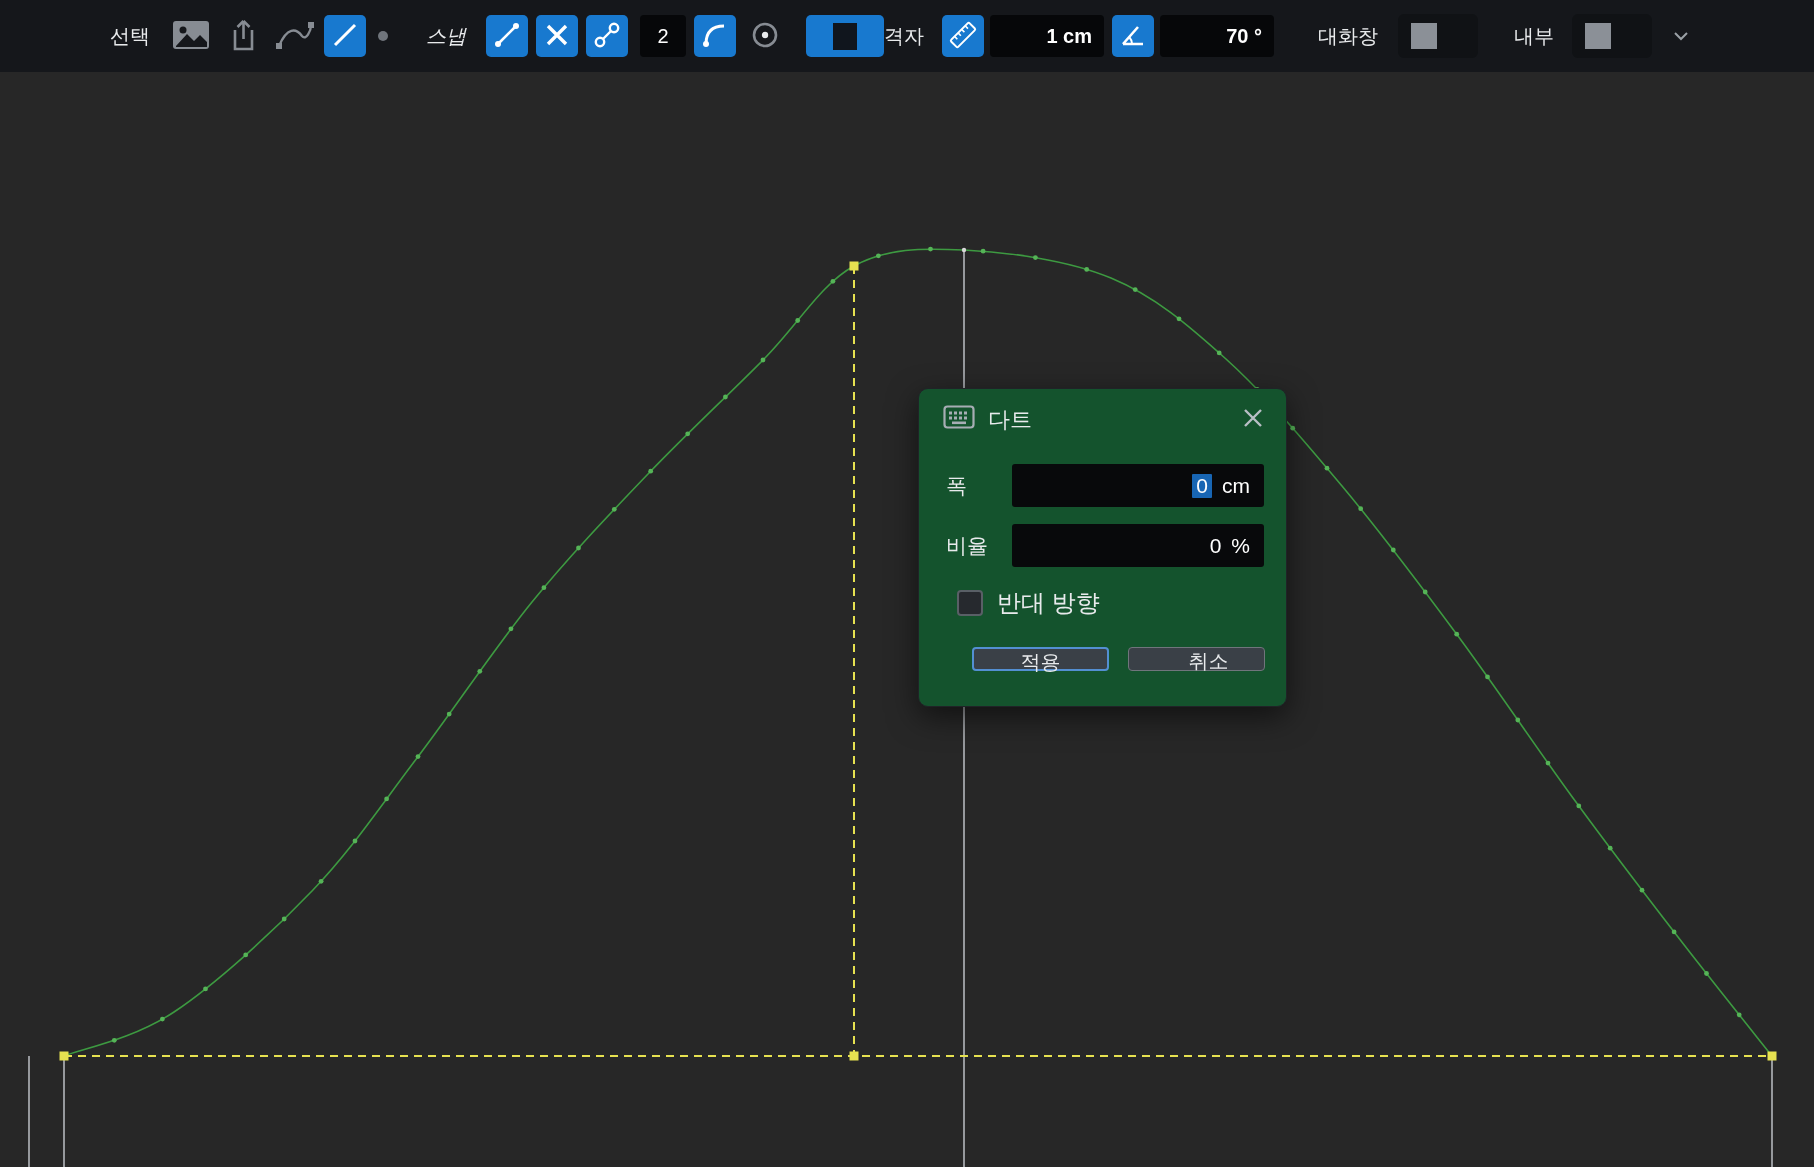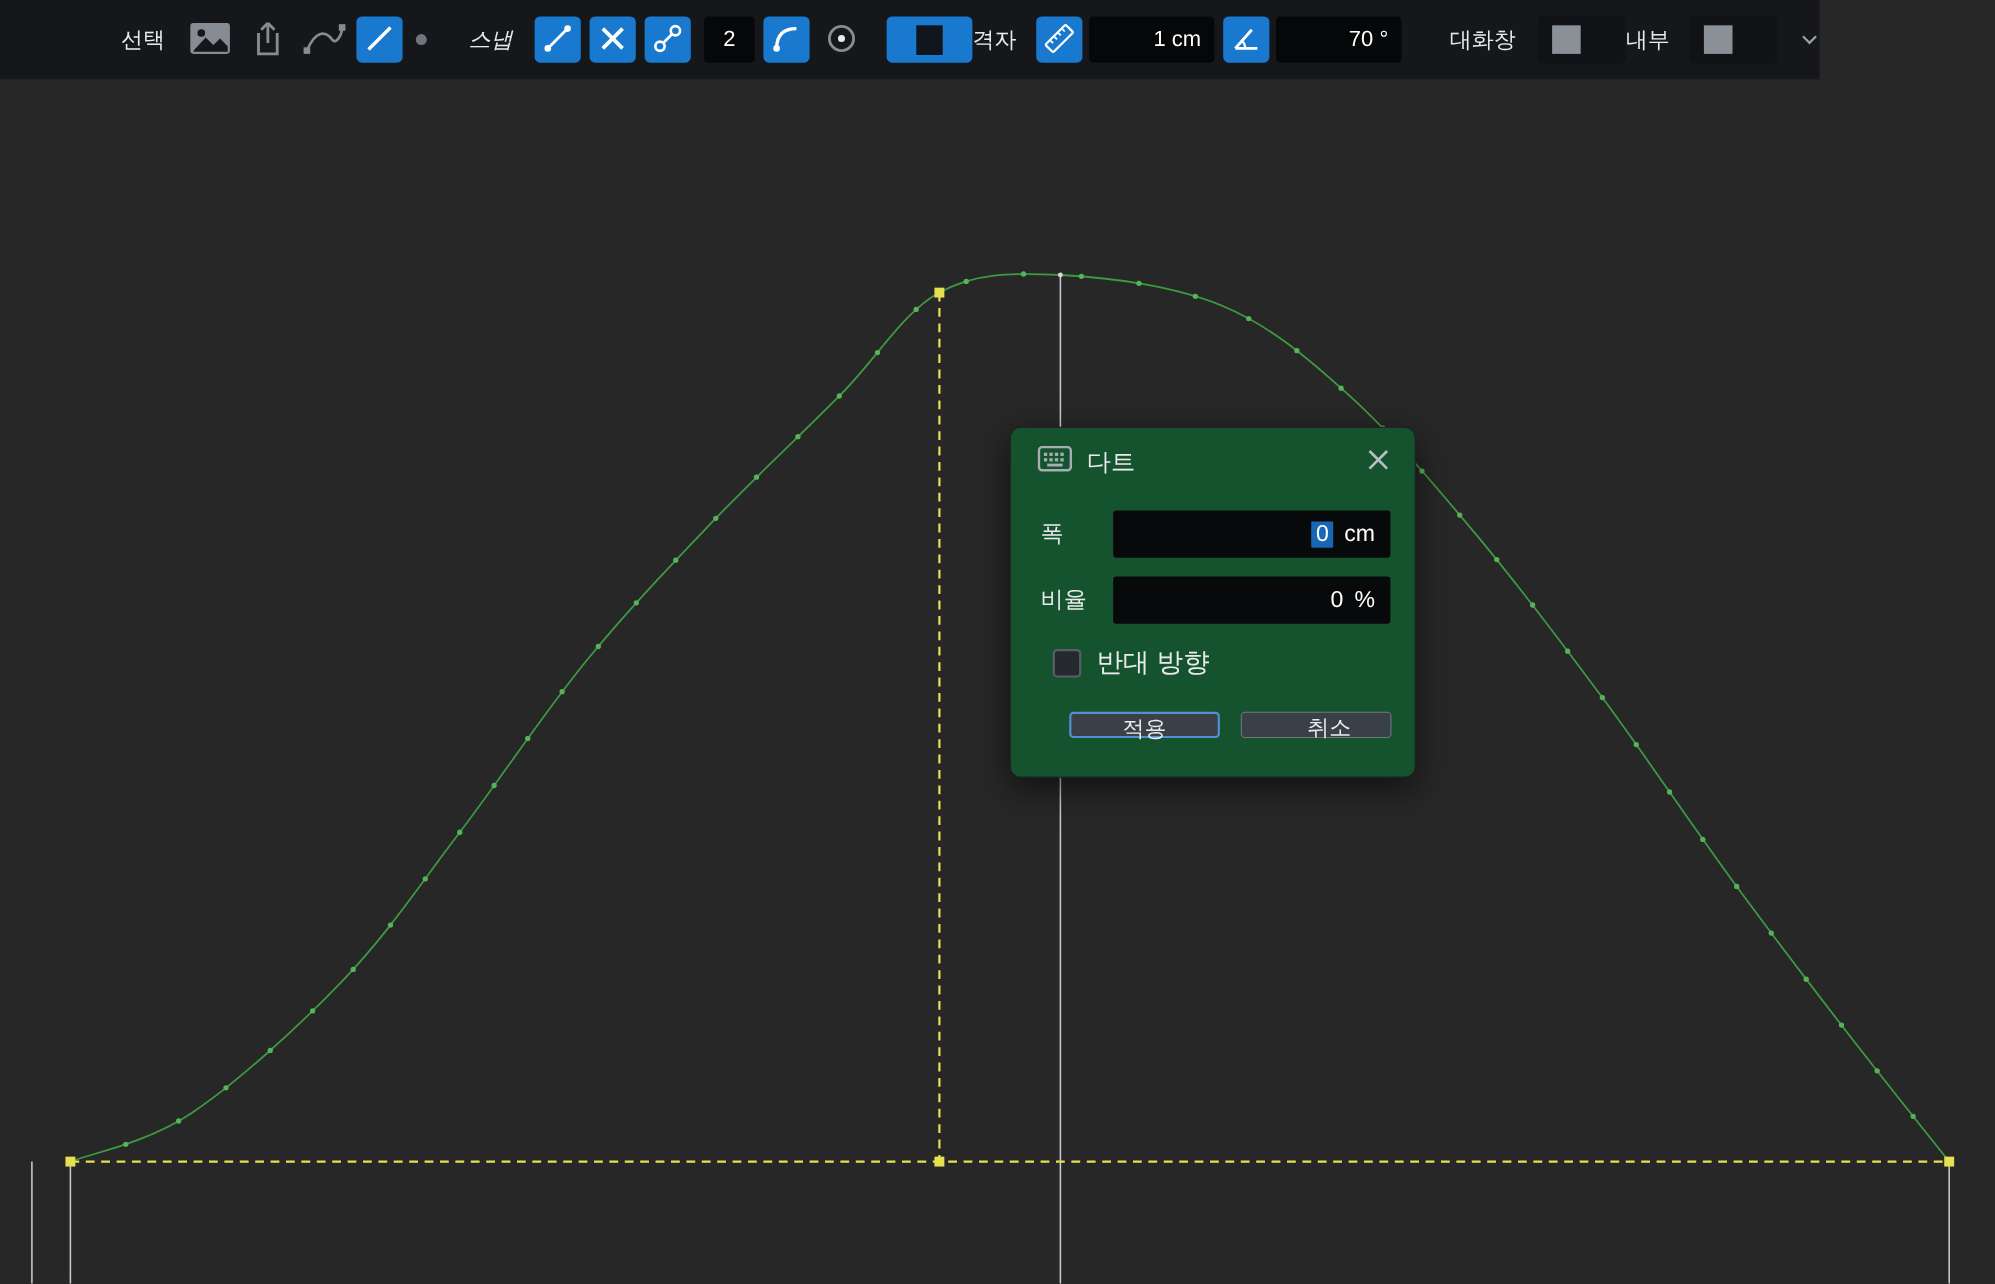--- a/index.html
+++ b/index.html
@@ -1,25 +1,25 @@
 <!DOCTYPE html>
 <html><head>
 <meta charset="utf-8">
 <style>
   * { box-sizing: border-box; margin: 0; padding: 0; }
   html,body { width:1814px; height:1167px; overflow:hidden; background:#272727;
               font-family:"Liberation Sans", sans-serif; }
 
   
-  .toolbar { position:absolute; top:0; left:0; width:1654px; height:72px;
+  .toolbar { position:absolute; top:0; left:0; width:1814px; height:72px;
              background:#15171b; display:flex; align-items:center; padding-left:110px; z-index:5; }
   .tlabel { color:#e8eaec; font-size:20px; white-space:nowrap; flex:none; }
   .w46{width:46px;} .w68{width:68px;}
-  .ml6{margin-left:6px;} .ml8{margin-left:8px;} .ml10{margin-left:10px;} .ml12{margin-left:12px;}
-  .ml14{margin-left:14px;} .ml20{margin-left:20px;} .ml30{} .ml36{} .ml48{margin-left:44px;} .ml62{margin-left:38px;font-style:italic;}
+  .ml6{margin-left:6px;font-weight:bold;} .ml8{margin-left:8px;} .ml10{margin-left:10px;} .ml12{margin-left:12px;}
+  .ml14{margin-left:14px;} .ml20{margin-left:20px;} .ml30{} .ml36{margin-left:36px;} .ml48{margin-left:44px;} .ml62{margin-left:38px;font-style:italic;}
   .ticon { width:42px; height:42px; border:none; border-radius:5px; display:flex; flex:none;
            align-items:center; justify-content:center; background:transparent; cursor:pointer; }
   .ticon.blue { background:#1879cf; }
   .dot { width:10px; height:10px; border-radius:50%; background:#70757c; flex:none; }
   .field { background:#060709; height:42px; border-radius:4px; color:#ffffff; font-size:20px;
            display:flex; align-items:center; justify-content:flex-end; padding-right:12px; flex:none; }
   .field.small { width:46px; justify-content:center; padding-right:0; }
   .field.wide { width:114px; }
   .toggle-blue { width:78px; height:42px; background:#1879cf; border-radius:5px; flex:none;
                  display:flex; align-items:center; justify-content:center; cursor:pointer; }

